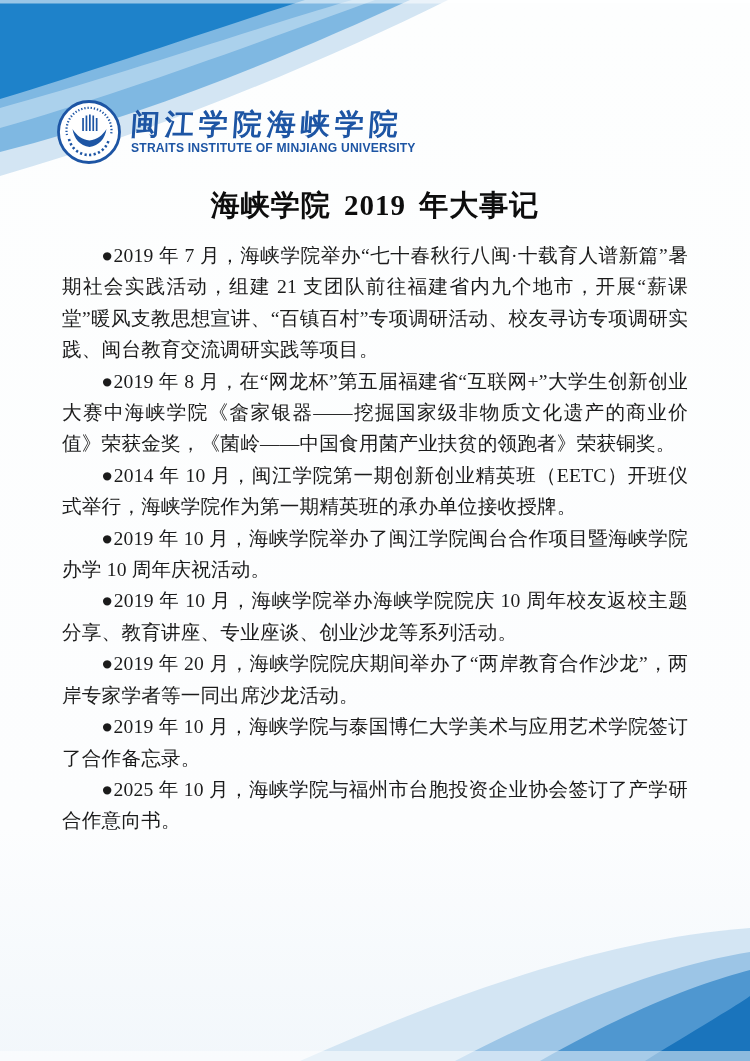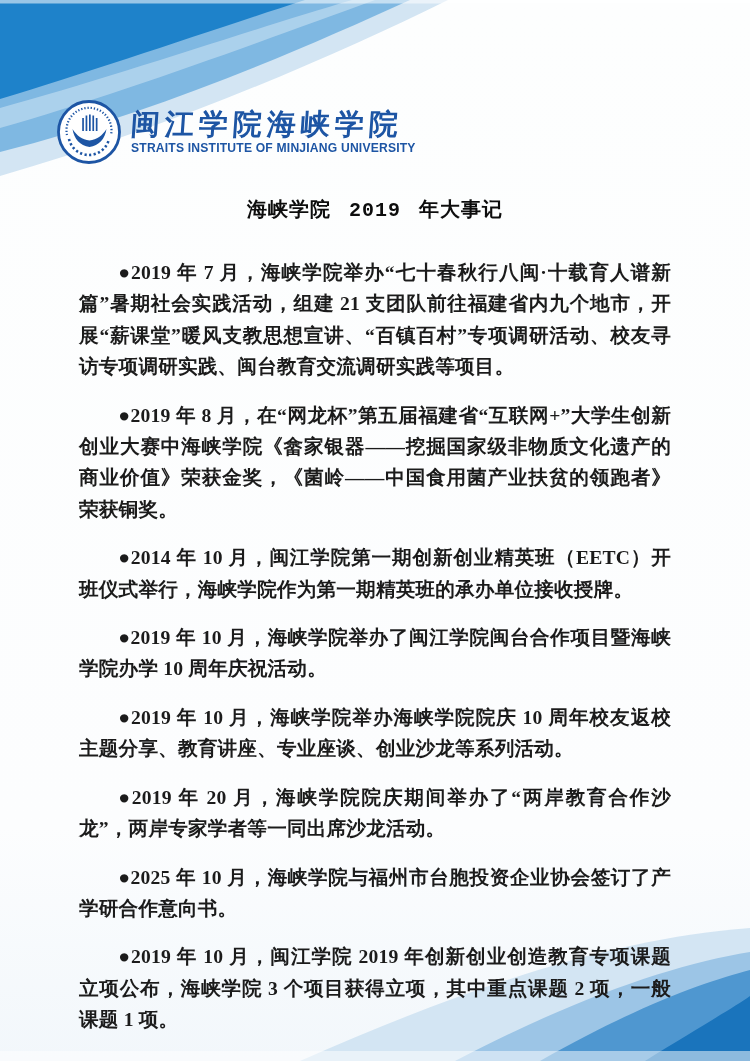--- a/index.html
+++ b/index.html
@@ -34,40 +34,39 @@
     font-size:12.5px;line-height:15px;
     letter-spacing:0.2px;
     color:#1d55a4;
     transform:scaleX(0.97);transform-origin:left center;
     white-space:nowrap;
   }
   
   .doc-title{
     position:absolute;top:180px;left:0;right:0;
     text-align:center;
-    font-family:Liberation Mono, monospace;
+    font-family:Liberation Serif, serif;
     font-weight:bold;
-    font-size:20px;line-height:34px;
+    font-size:29px;line-height:34px;
     letter-spacing:1px;word-spacing:5px;
     color:#0d0d0d;
-    margin:14px;
+    margin:8px;
   }
   
   .content{
     position:absolute;top:240px;left:62px;width:626px;
     color:#1b1b1b;
   }
   .content .para{
-    margin:17px;
+    margin:0;
     font-size:19.6px;
     line-height:31.4px;
     text-align:justify;
     text-indent:2em;
     letter-spacing:0.2px;
-    font-weight:bold;
   }
 </style>
 </head>
 <body>
 
 <div class="page">
 
   <svg class="decor-top" width="750" height="240" viewBox="0 0 750 240">
     <path d="M0,0 H448 C330,58 168,128 0,176 Z" fill="#d3e5f3"></path>
     <path d="M0,0 H410 C300,50 158,112 0,152 Z" fill="#7fb8e2"></path>
@@ -109,17 +108,17 @@
 
   <h1 class="doc-title">海峡学院 2019 年大事记</h1>
 
   <div class="content">
       <p class="para">●2019 年 7 月，海峡学院举办“七十春秋行八闽·十载育人谱新篇”暑期社会实践活动，组建 21 支团队前往福建省内九个地市，开展“薪课堂”暖风支教思想宣讲、“百镇百村”专项调研活动、校友寻访专项调研实践、闽台教育交流调研实践等项目。</p>
       <p class="para">●2019 年 8 月，在“网龙杯”第五届福建省“互联网+”大学生创新创业大赛中海峡学院《畲家银器——挖掘国家级非物质文化遗产的商业价值》荣获金奖，《菌岭——中国食用菌产业扶贫的领跑者》荣获铜奖。</p>
       <p class="para">●2014 年 10 月，闽江学院第一期创新创业精英班（EETC）开班仪式举行，海峡学院作为第一期精英班的承办单位接收授牌。</p>
       <p class="para">●2019 年 10 月，海峡学院举办了闽江学院闽台合作项目暨海峡学院办学 10 周年庆祝活动。</p>
       <p class="para">●2019 年 10 月，海峡学院举办海峡学院院庆 10 周年校友返校主题分享、教育讲座、专业座谈、创业沙龙等系列活动。</p>
       <p class="para">●2019 年 20 月，海峡学院院庆期间举办了“两岸教育合作沙龙”，两岸专家学者等一同出席沙龙活动。</p>
+      <p class="para">●2019 年 10 月，海峡学院与泰国博仁大学美术与应用艺术学院签订了合作备忘录。</p>
       <p class="para">●2025 年 10 月，海峡学院与福州市台胞投资企业协会签订了产学研合作意向书。</p>
-      <p class="para">●2019 年 10 月，闽江学院 2019 年创新创业创造教育专项课题立项公布，海峡学院 3 个项目获得立项，其中重点课题 2 项，一般课题 1 项。</p>
     </div>
 
 </div>
 
 </body></html>

